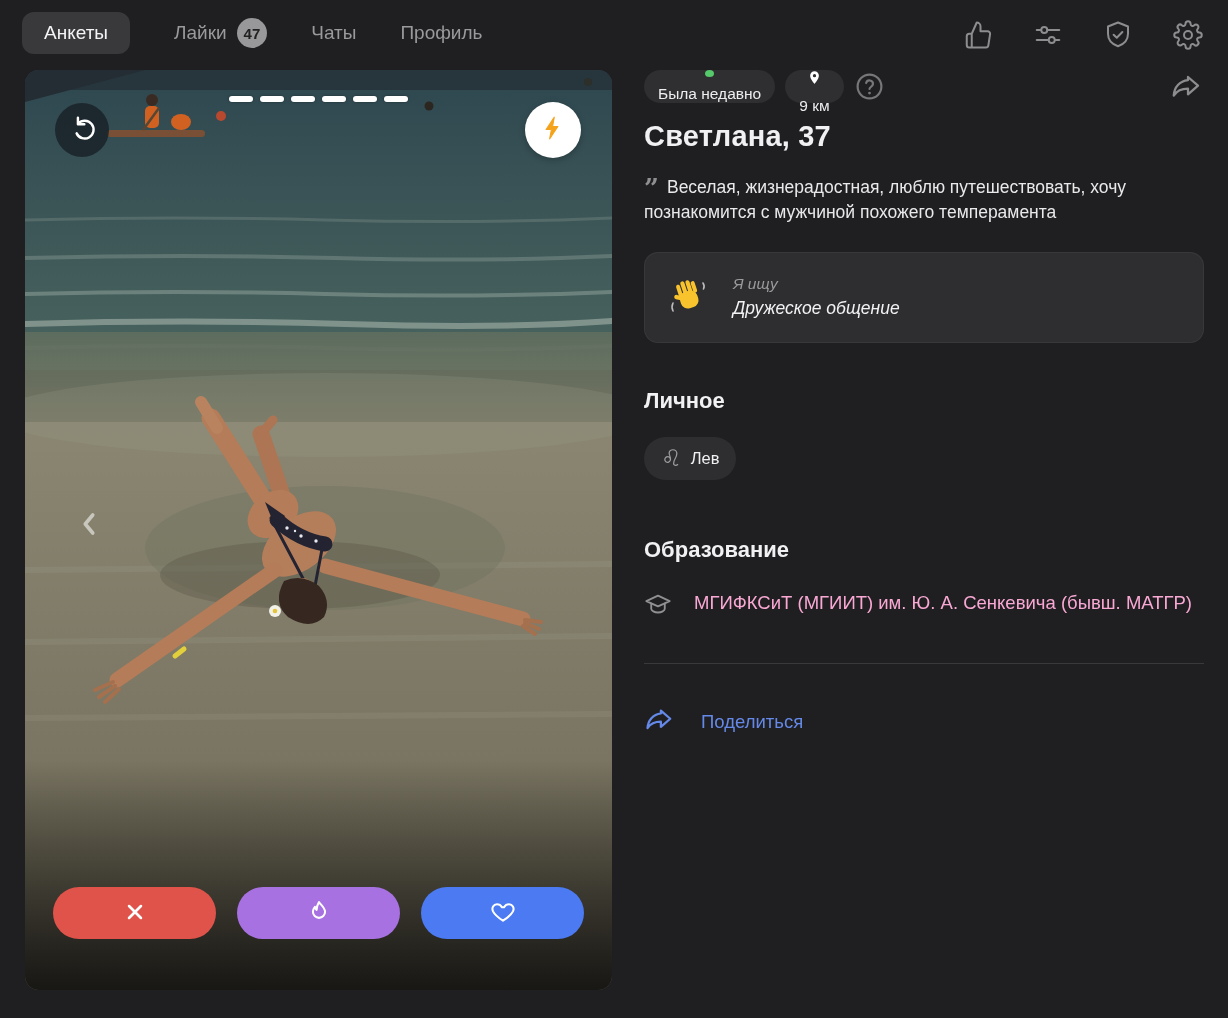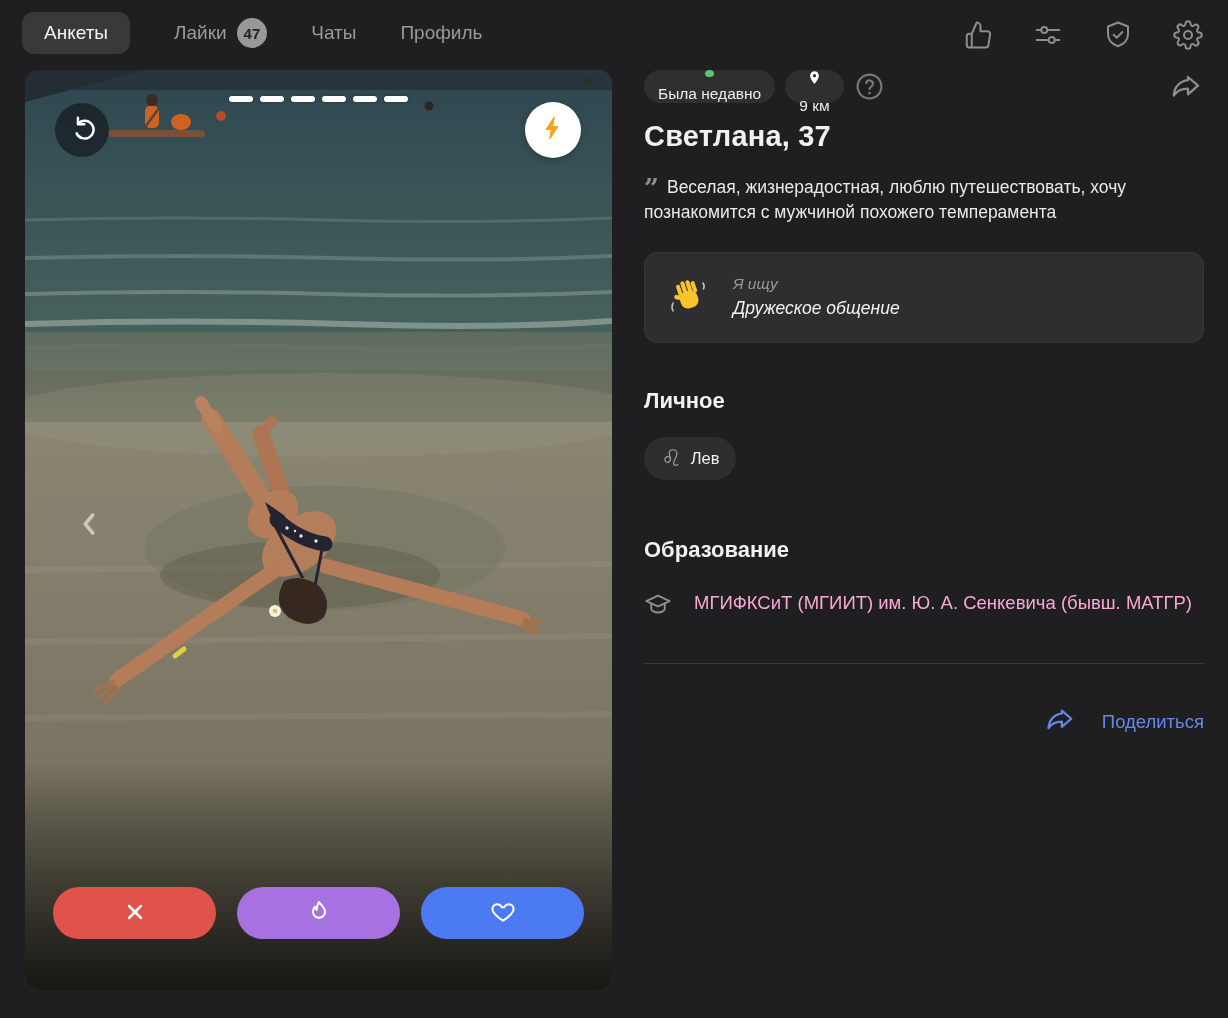--- a/index.html
+++ b/index.html
@@ -87,21 +87,21 @@
     line-height:1; }
   .zodiac-label { font-size:16.5px; color:#f0f0f2; }
 
   .t-education { margin-top:57px; }
   .edu-row { margin-top:26px; display:flex; gap:22px; align-items:flex-start; }
   .edu-row svg { width:28px; height:28px; color:#909093; flex:none; margin-top:2px; }
   .edu-text { color:#f9a8d4; font-size:18.5px; line-height:1.5; max-width:510px; }
 
   .divider { margin-top:40px; border-top:1px solid #39393b; }
 
-  .link-row { display:flex; align-items:center; gap:27px; cursor:pointer;justify-content:flex-end; }
+  .link-row { display:flex; align-items:center; gap:27px; cursor:pointer; }
   .link-share { margin-top:41px; color:#6589e8; }
   .link-report { margin-top:36px; color:#e05b51; }
   .link-row svg { width:30px; height:30px; flex:none; }
   .link-label { font-size:18.5px; }
 </style>
 </head>
 <body>
 
 <div class="page">
 

